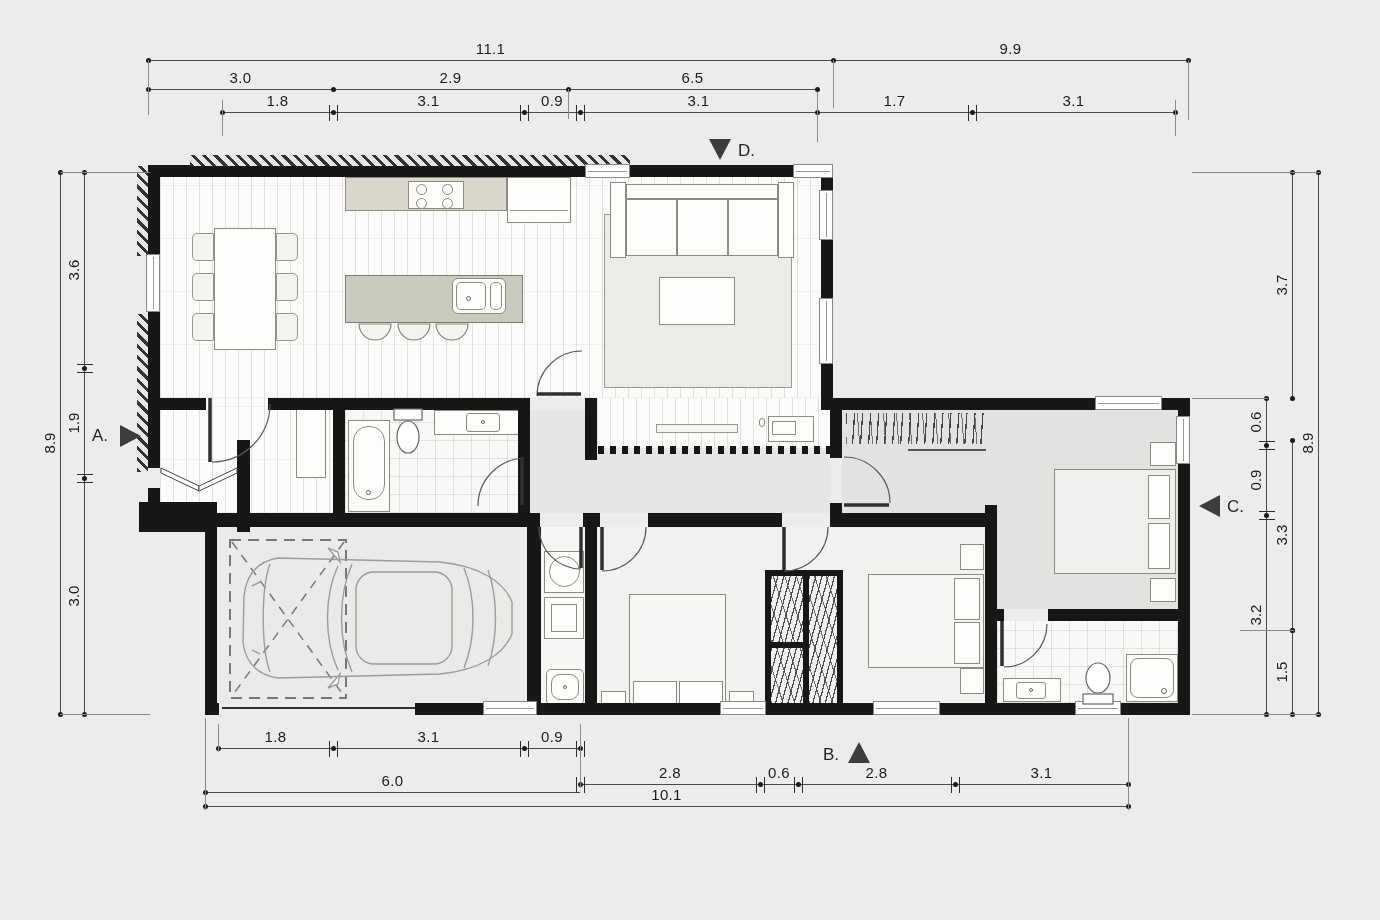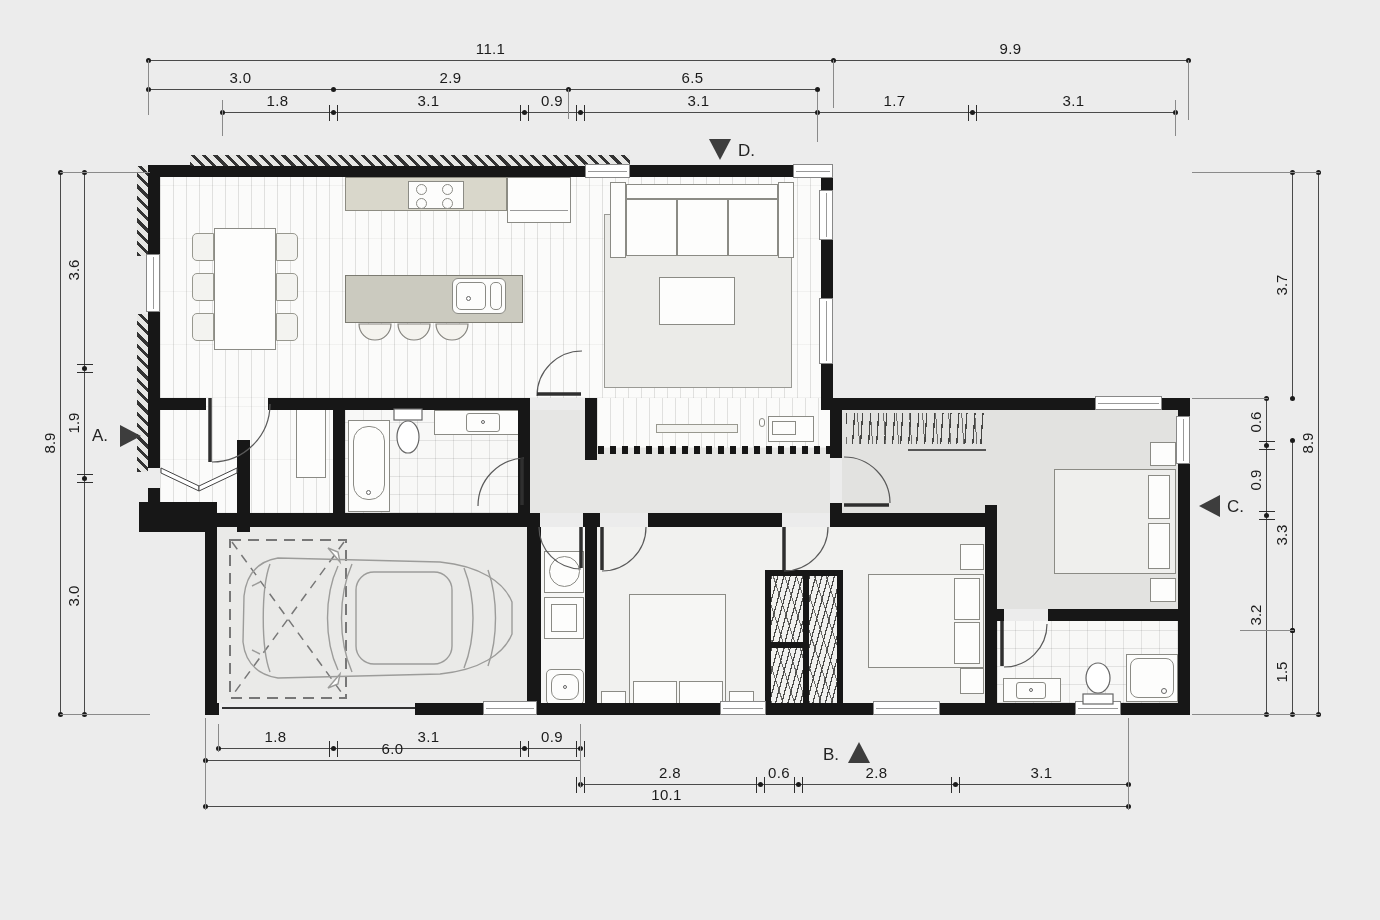--- a/index.html
+++ b/index.html
@@ -346,21 +346,21 @@
     </div>
   <div class="dh" style="left:333px;top:748px;width:191px">
       <b class="tt"></b>
       <span class="lb">3.1</span>
     </div>
   <div class="dh end" style="left:524px;top:748px;width:56px">
       <b class="tt"></b>
       <b class="ttr"></b>
       <span class="lb">0.9</span>
     </div>
-  <div class="dh" style="left:205px;top:760px;width:375px">
+  <div class="dh" style="left:205px;top:792px;width:375px">
       <span class="lb">6.0</span>
     </div>
   <div class="dh" style="left:580px;top:784px;width:180px">
       <b class="tt"></b>
       <span class="lb">2.8</span>
     </div>
   <div class="dh" style="left:760px;top:784px;width:38px">
       <b class="tt"></b>
       <span class="lb">0.6</span>
     </div>

